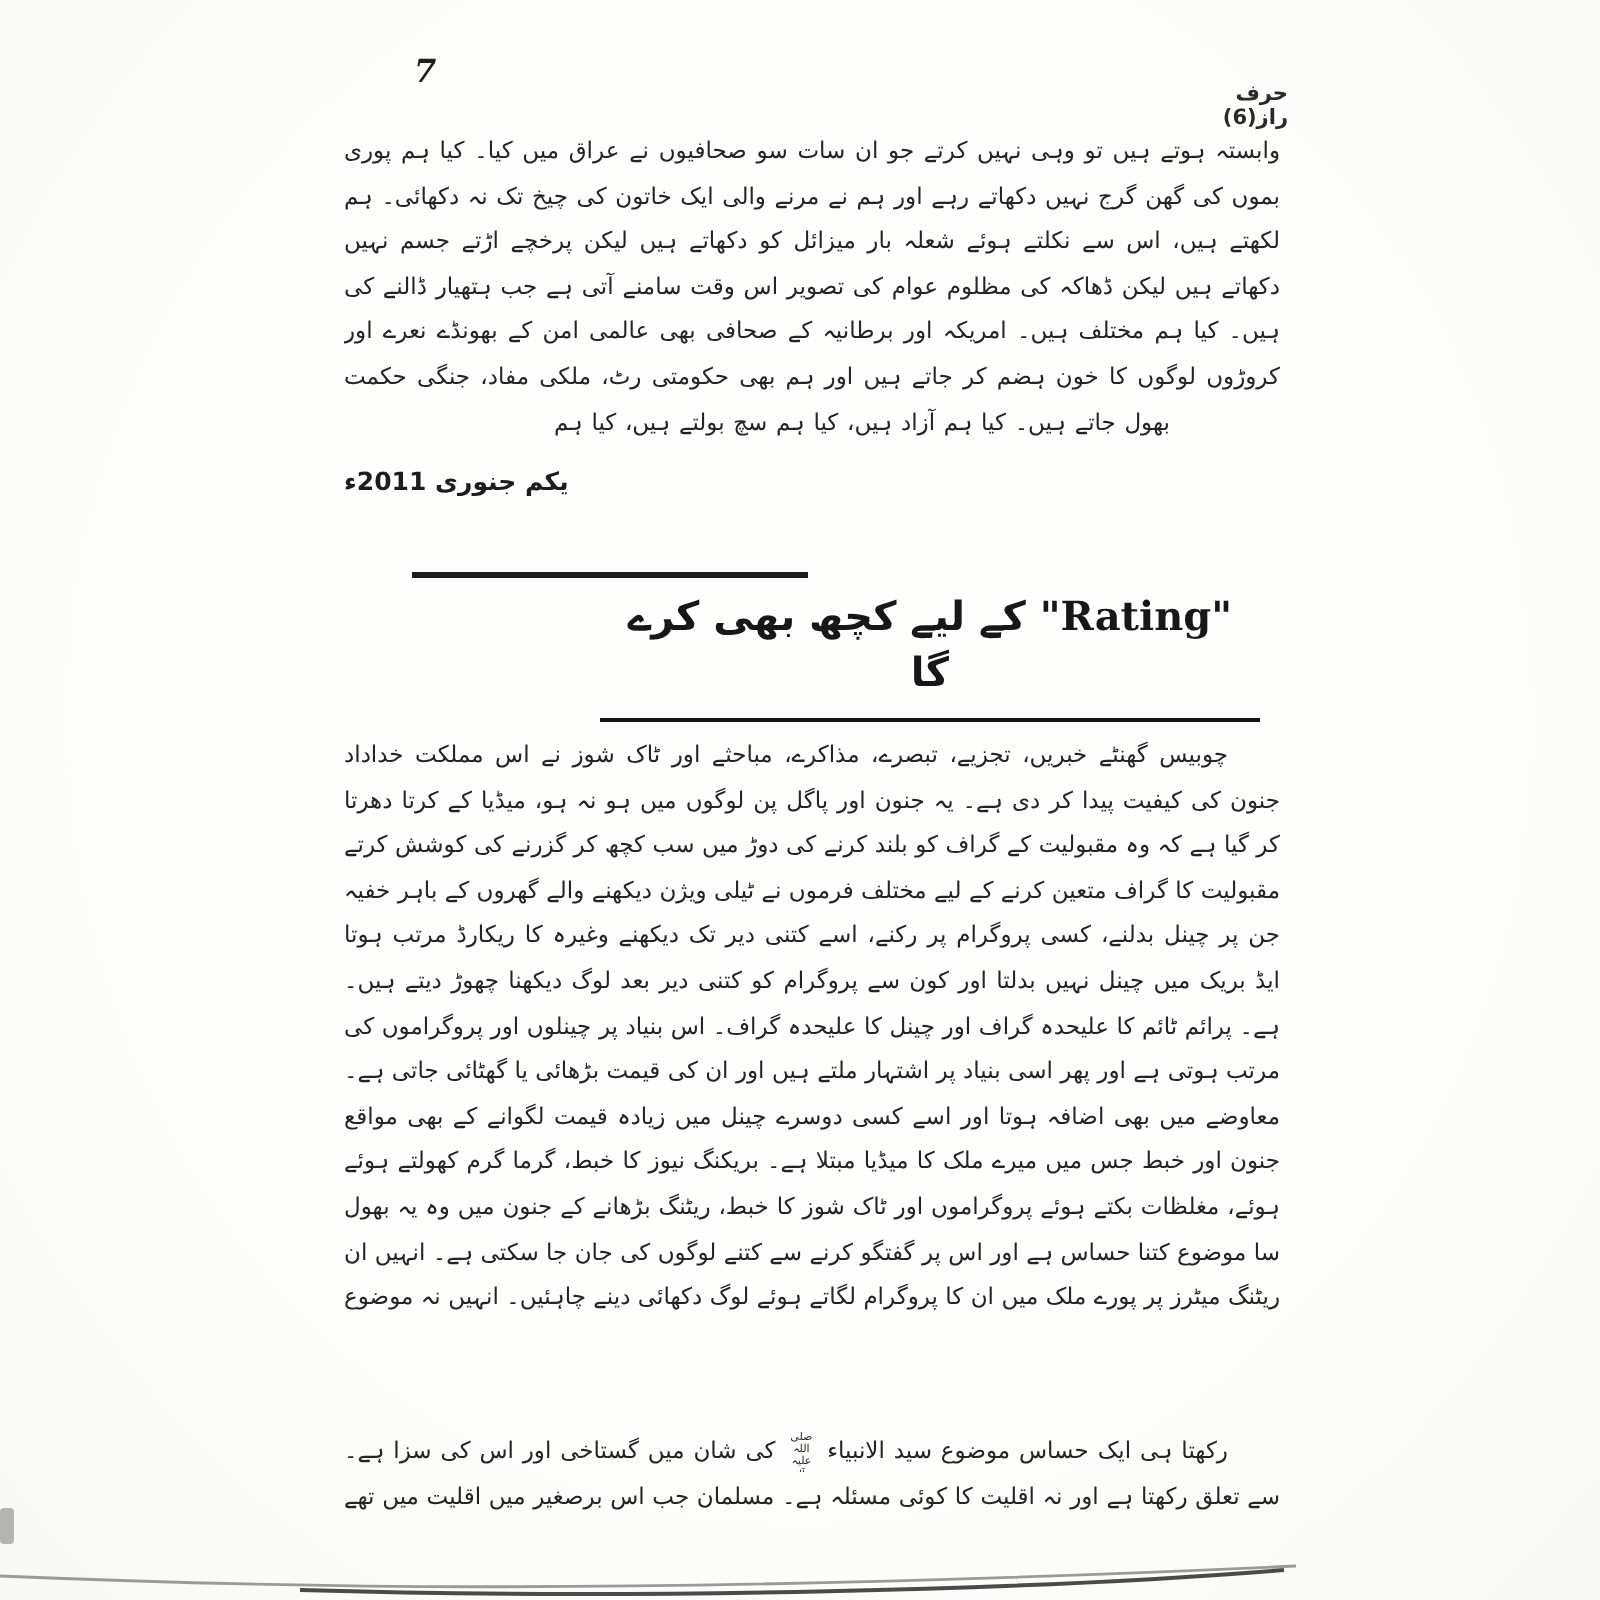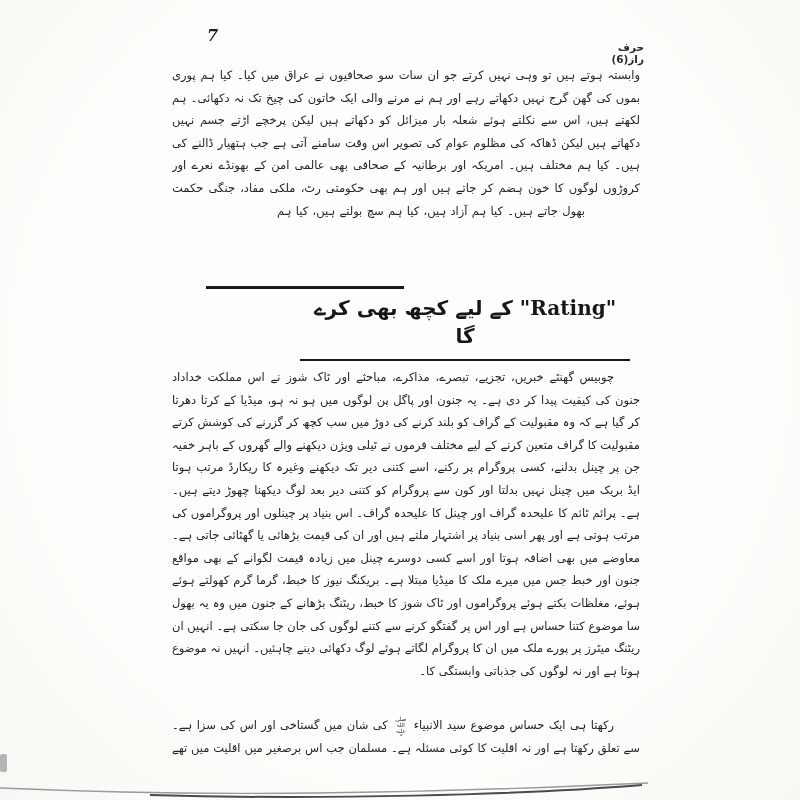--- a/index.html
+++ b/index.html
@@ -75,20 +75,21 @@
 
   <div class="line">وابستہ ہوتے ہیں تو وہی نہیں کرتے جو ان سات سو صحافیوں نے عراق میں کیا۔ کیا ہم پوری رات جامعہ حفصہ پر برستے</div>
       <div class="line">بموں کی گھن گرج نہیں دکھاتے رہے اور ہم نے مرنے والی ایک خاتون کی چیخ تک نہ دکھائی۔ ہم ڈرون ٹیکنالوجی پر مضمون</div>
       <div class="line">لکھتے ہیں، اس سے نکلتے ہوئے شعلہ بار میزائل کو دکھاتے ہیں لیکن پرخچے اڑتے جسم نہیں دکھاتے، ہم پیش قدمیاں</div>
       <div class="line">دکھاتے ہیں لیکن ڈھاکہ کی مظلوم عوام کی تصویر اس وقت سامنے آتی ہے جب ہتھیار ڈالنے کی دستاویز پر دستخط ہو جاتے</div>
       <div class="line">ہیں۔ کیا ہم مختلف ہیں۔ امریکہ اور برطانیہ کے صحافی بھی عالمی امن کے بھونڈے نعرے اور ملکی مفاد کی کریہہ تعبیر کے نام پر</div>
       <div class="line">کروڑوں لوگوں کا خون ہضم کر جاتے ہیں اور ہم بھی حکومتی رٹ، ملکی مفاد، جنگی حکمت عملی کے نعروں میں انسانوں کی چیخیں</div>
       <div class="line">بھول جاتے ہیں۔ کیا ہم آزاد ہیں، کیا ہم سچ بولتے ہیں، کیا ہم دنیا کے صحافیوں سے مختلف ہیں۔</div>
     </div>
 
+  <div class="date-line">یکم جنوری 2011ء</div>
 
   <div class="divider"></div>
 
   <div class="heading-wrap">
     <h1 class="heading"><span class="h-en">"Rating"</span> <span>کے لیے کچھ بھی کرے گا</span></h1>
   </div>
 
   <div class="para p2 indent-first">
 
   <div class="line">چوبیس گھنٹے خبریں، تجزیے، تبصرے، مذاکرے، مباحثے اور ٹاک شوز نے اس مملکت خداداد پاکستان میں ایک</div>
@@ -97,21 +98,20 @@
       <div class="line">مقبولیت کا گراف متعین کرنے کے لیے مختلف فرموں نے ٹیلی ویژن دیکھنے والے گھروں کے باہر خفیہ میٹر لگا رکھے ہیں،</div>
       <div class="line">جن پر چینل بدلنے، کسی پروگرام پر رکنے، اسے کتنی دیر تک دیکھنے وغیرہ کا ریکارڈ مرتب ہوتا ہے۔ کون کتنی دیر کس پروگرام کی</div>
       <div class="line">ایڈ بریک میں چینل نہیں بدلتا اور کون سے پروگرام کو کتنی دیر بعد لوگ دیکھنا چھوڑ دیتے ہیں۔ یہیں سے پروگراموں کا گراف بنتا</div>
       <div class="line">ہے۔ پرائم ٹائم کا علیحدہ گراف اور چینل کا علیحدہ گراف۔ اس بنیاد پر چینلوں اور پروگراموں کی Rating یعنی مقبولیت</div>
       <div class="line">مرتب ہوتی ہے اور پھر اسی بنیاد پر اشتہار ملتے ہیں اور ان کی قیمت بڑھائی یا گھٹائی جاتی ہے۔ اسی بنیاد پر اینکر پرسن کے</div>
       <div class="line">معاوضے میں بھی اضافہ ہوتا اور اسے کسی دوسرے چینل میں زیادہ قیمت لگوانے کے بھی مواقع میسر آتے ہیں۔ یہ ہے وہ</div>
       <div class="line">جنون اور خبط جس میں میرے ملک کا میڈیا مبتلا ہے۔ بریکنگ نیوز کا خبط، گرما گرم کھولتے ہوئے بیان، گریبان پھاڑتے</div>
       <div class="line">ہوئے، مغلظات بکتے ہوئے پروگراموں اور ٹاک شوز کا خبط، ریٹنگ بڑھانے کے جنون میں وہ یہ بھول جاتے ہیں کہ کون</div>
       <div class="line">سا موضوع کتنا حساس ہے اور اس پر گفتگو کرنے سے کتنے لوگوں کی جان جا سکتی ہے۔ انہیں ان کی کوئی پروا نہیں۔ ان کو تو</div>
       <div class="line">ریٹنگ میٹرز پر پورے ملک میں ان کا پروگرام لگاتے ہوئے لوگ دکھائی دینے چاہئیں۔ انہیں نہ موضوع کی سنگینی کا احساس</div>
-      <div class="line">ہوتا ہے اور نہ لوگوں کی جذباتی وابستگی کا۔</div>
     </div>
 
   <div class="para p3 indent-first">
     <div class="line"><span>رکھتا ہی ایک حساس موضوع سید الانبیاء</span> <span class="pbuh">صلی اللہ علیہ وآلہ وسلم</span> <span>کی شان میں گستاخی اور اس کی سزا ہے۔ یہ موضوع نہ اکثریت</span></div>
     <div class="line">سے تعلق رکھتا ہے اور نہ اقلیت کا کوئی مسئلہ ہے۔ مسلمان جب اس برصغیر میں اقلیت میں تھے اس وقت بھی انہوں نے اس</div>
   </div>
 
   <svg class="page-curl" width="800" height="34" viewBox="0 0 800 34">
     <path d="M0,18 C120,23 300,29 648,13" stroke="#9a9a9a" stroke-width="1.4" fill="none"></path>
     <path d="M150,25 C320,30 520,25 642,15" stroke="#4a4a4a" stroke-width="2" fill="none"></path>

